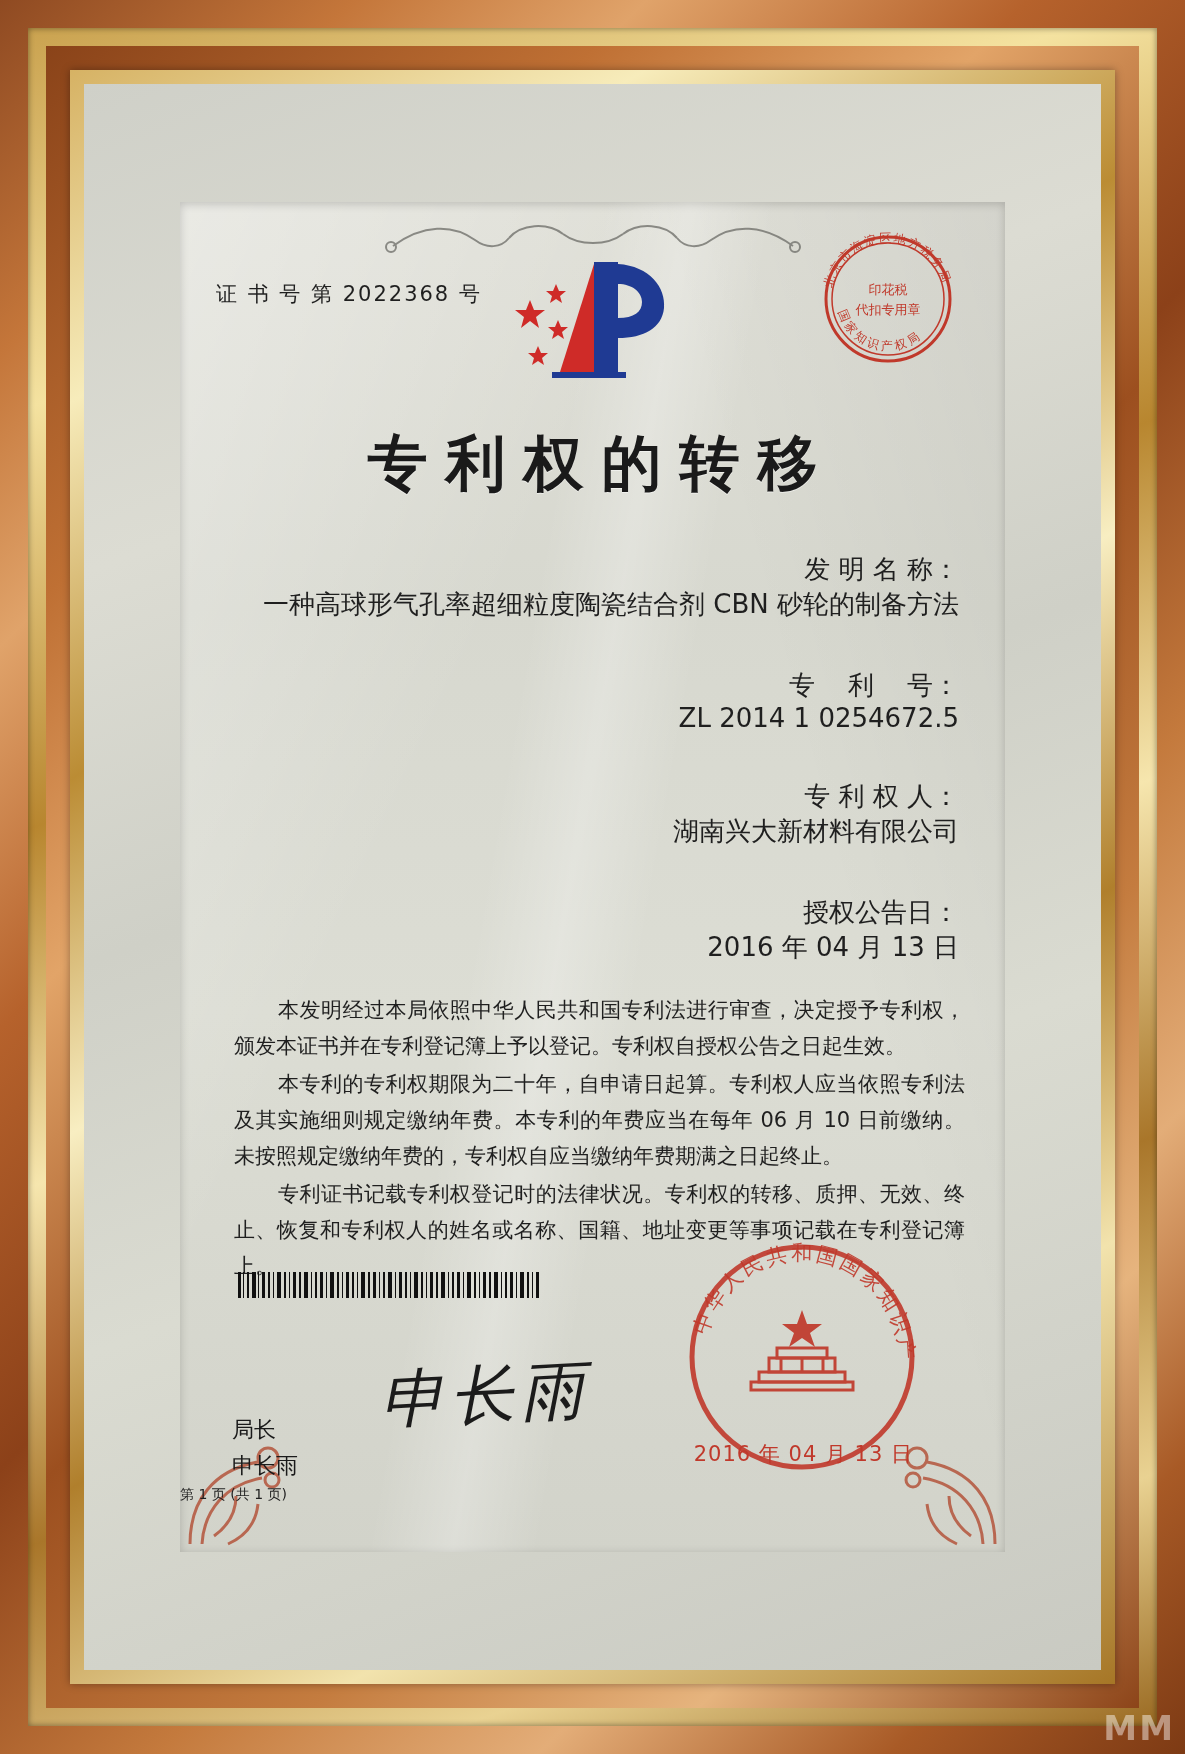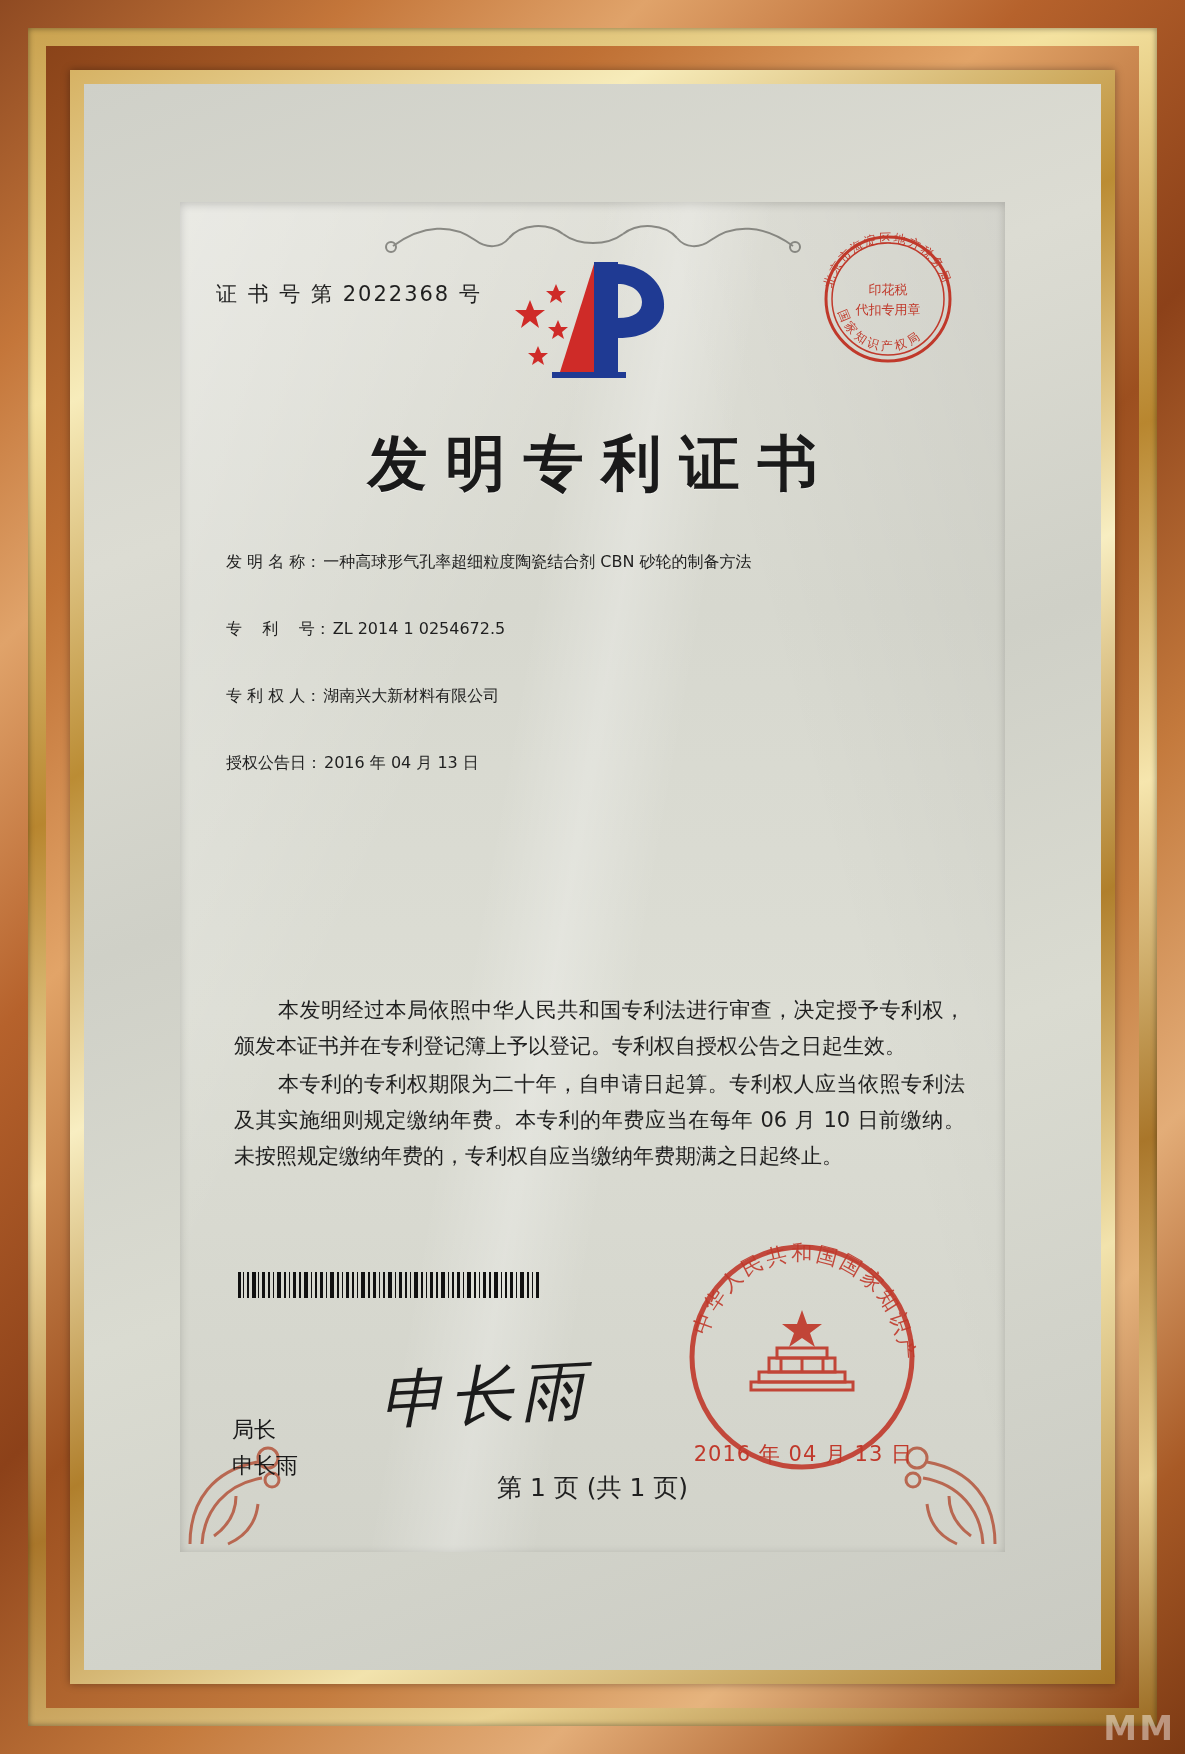--- a/index.html
+++ b/index.html
@@ -73,21 +73,21 @@
     position:absolute;left:0;right:0;top:222px;text-align:center;
     font-size:60px;font-weight:bold;letter-spacing:18px;
     color:#1a1a1a;text-indent:18px;
     font-family:"DejaVu Sans","Liberation Sans",sans-serif;
     text-shadow:0 1px 0 rgba(255,255,255,.5);
   }
   .fields{
     position:absolute;left:46px;right:46px;top:350px;
   }
   .field{
-    display:flex;align-items:flex-start;margin-bottom:46px;font-size:16px;color:#1f1f1f;
+    display:flex;align-items:flex-end;margin-bottom:46px;font-size:26px;color:#1f1f1f;flex-direction:column;
   }
   .field .lbl{white-space:pre;}
   .field .val{margin-left:2px;}
   .paras{
     position:absolute;left:46px;right:40px;top:790px;
     font-size:21px;line-height:36px;color:#1f1f1f;text-align:justify;
   }
   .paras p{margin:0 0 2px 8px;text-indent:44px;}
   .barcode{
     position:absolute;left:58px;top:1070px;width:310px;height:26px;
@@ -102,22 +102,22 @@
     transform:rotate(-3deg);
     white-space:nowrap;
   }
   .big-seal{
     position:absolute;right:78px;top:1030px;width:250px;height:250px;
   }
   .seal-date{
     position:absolute;right:92px;top:1238px;font-size:21px;color:#c0392b;letter-spacing:1px;
   }
   .footer{
-    position:absolute;left:0;right:0;bottom:48px;text-align:center;
-    font-size:25px;color:#1f1f1f;
+    position:absolute;left:0;right:0;bottom:48px;
+    font-size:14px;color:#1f1f1f;
   }
   .wm{
     position:absolute;right:10px;bottom:6px;color:rgba(255,255,255,.45);
     font-size:34px;font-weight:bold;letter-spacing:2px;
   }
 </style>
 </head>
 <body>
 
 <div class="frame-outer">
@@ -190,21 +190,21 @@
         <text font-size="12" fill="#c0392b" letter-spacing="2" font-family="DejaVu Sans, sans-serif">
           <textPath href="#arcTop" startOffset="6%">北京市海淀区地方税务局</textPath>
         </text>
         <text font-size="12" fill="#c0392b" letter-spacing="3" font-family="DejaVu Sans, sans-serif">
           <textPath href="#arcBot" startOffset="8%">国家知识产权局</textPath>
         </text>
         <text x="75" y="70" text-anchor="middle" font-size="13" fill="#c0392b" font-family="DejaVu Sans, sans-serif">印花税</text>
         <text x="75" y="90" text-anchor="middle" font-size="13" fill="#c0392b" font-family="DejaVu Sans, sans-serif">代扣专用章</text>
       </svg>
 
-      <div class="title">发明专利证书</div>
+      <div class="title">专利权的转移</div>
 
       <div class="fields">
         <div class="field">
           <span class="lbl">发 明 名 称：</span>
           <span class="val">一种高球形气孔率超细粒度陶瓷结合剂 CBN 砂轮的制备方法</span>
         </div>
         <div class="field">
           <span class="lbl">专    利    号：</span>
           <span class="val">ZL 2014 1 0254672.5</span>
         </div>
@@ -214,20 +214,21 @@
         </div>
         <div class="field">
           <span class="lbl">授权公告日：</span>
           <span class="val">2016 年 04 月 13 日</span>
         </div>
       </div>
 
       <div class="paras">
         <p>本发明经过本局依照中华人民共和国专利法进行审查，决定授予专利权，颁发本证书并在专利登记簿上予以登记。专利权自授权公告之日起生效。</p>
         <p>本专利的专利权期限为二十年，自申请日起算。专利权人应当依照专利法及其实施细则规定缴纳年费。本专利的年费应当在每年 06 月 10 日前缴纳。未按照规定缴纳年费的，专利权自应当缴纳年费期满之日起终止。</p>
+        <p>专利证书记载专利权登记时的法律状况。专利权的转移、质押、无效、终止、恢复和专利权人的姓名或名称、国籍、地址变更等事项记载在专利登记簿上。</p>
       </div>
 
       <svg class="barcode" viewBox="0 0 310 26">
         <g fill="#111">
           <rect x="0" y="0" width="3" height="26"></rect>
             <rect x="5" y="0" width="1" height="26"></rect>
           <rect x="9" y="0" width="2" height="26"></rect>
             <rect x="14" y="0" width="4" height="26"></rect>
           <rect x="20" y="0" width="1" height="26"></rect>
             <rect x="24" y="0" width="3" height="26"></rect>

